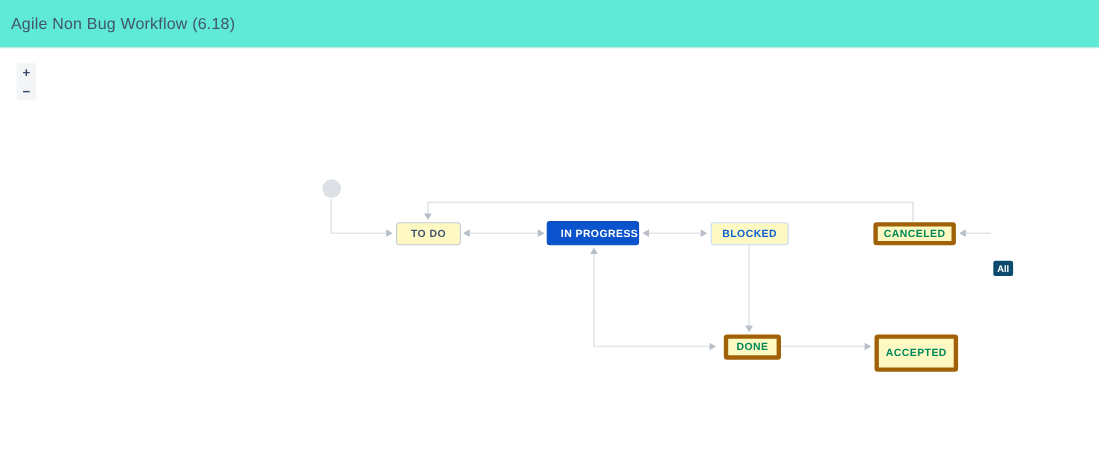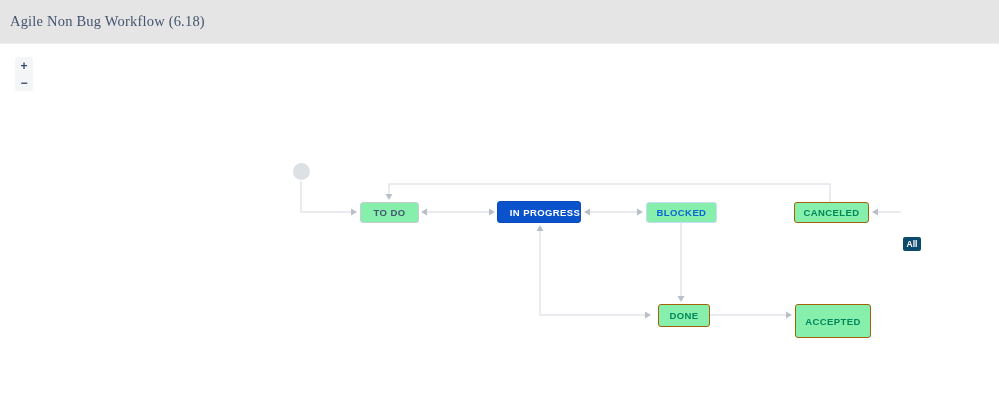--- a/index.html
+++ b/index.html
@@ -7,24 +7,24 @@
     width: 999px; height: 415px;
     background: #ffffff;
     font-family: "Liberation Sans", sans-serif;
     overflow: hidden;
     position: relative;
   }
   
   .header {
     position: absolute; left: 0; top: 0;
     width: 999px; height: 44px;
-    background: #e5e5e5;
+    background: #5eead4;
     border-bottom: 1px solid #eceef0;
     box-sizing: border-box;
-    display: flex; align-items: center; font-family: Liberation Serif, serif;
+    display: flex; align-items: center;
   }
   .header h1 {
     margin: 0 0 0 10px;
     font-size: 14.5px; font-weight: normal;
     color: #44546f;
     letter-spacing: .2px;
   }
   
   .canvas {
     position: absolute; left: 0; top: 44px;
@@ -56,37 +56,37 @@
     width: 999px; height: 371px;
     z-index: 1;
     pointer-events: none;
   }
   
   #nodes { position: absolute; left: 0; top: 0; z-index: 2; }
   .node {
     position: absolute;
     box-sizing: border-box;
     display: flex; align-items: center; justify-content: center;
-    background: #86efac;
+    background: #fef9c3;
     border-radius: 3px;
     font-size: 9.5px; font-weight: bold;
     letter-spacing: .4px;
     white-space: nowrap;
     cursor: pointer;
   }
   .node.kind-start {
     border-radius: 50%;
     background: #dde0e5;
     border: none;
     cursor: default;
   }
   .node.kind-default { border: 1px solid #c6ccd4; color: #44546f; }
   .node.kind-current { background: #0b53cc; border: 1px solid #0a4cbd; color: #ffffff; }
   .node.kind-info    { border: 1px solid #c7dcf9; color: #0b62d3; }
-  .node.kind-success { border: 1px solid #a16207; color: #00875a; }
+  .node.kind-success { border: 4px solid #a16207; color: #00875a; }
   .node.kind-all {
     background: #0c4a6e; color: #ffffff;
     font-size: 8.5px; letter-spacing: 0;
     border-radius: 2px;
     cursor: default;
     margin-top: 32px;
   }
 </style>
 </head>
 <body>

